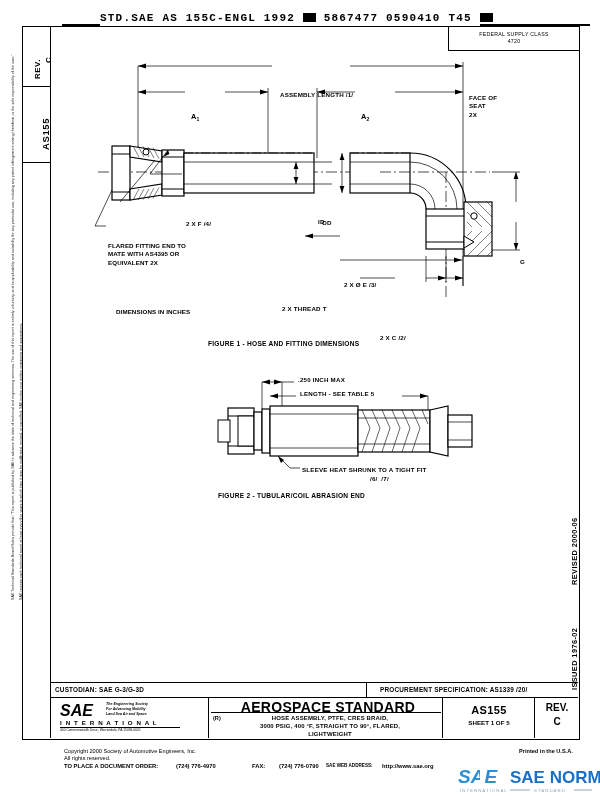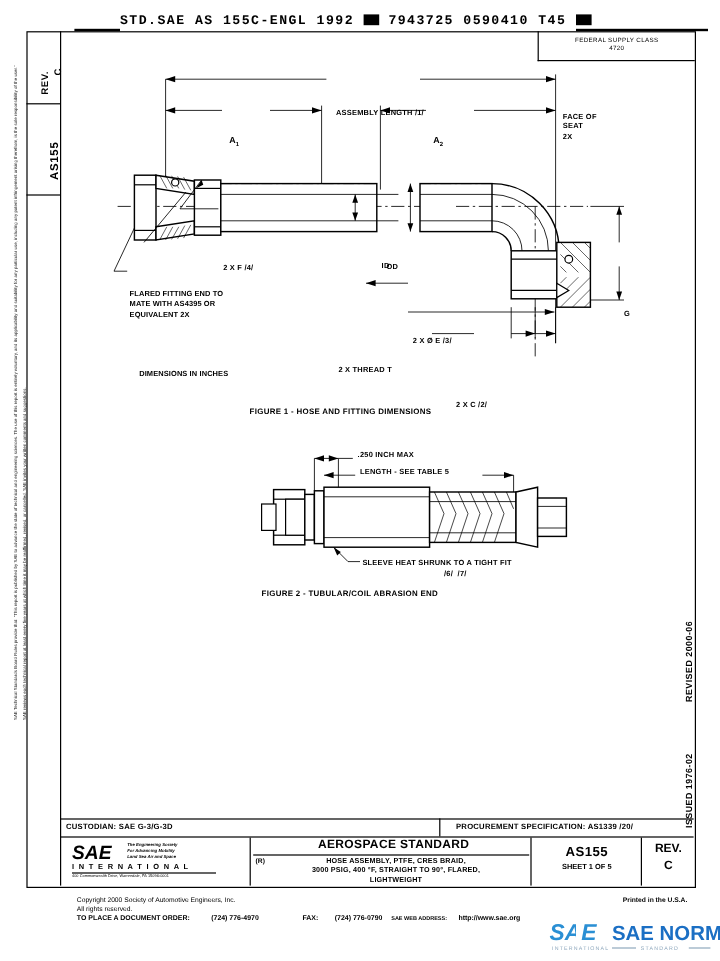--- a/index.html
+++ b/index.html
@@ -61,21 +61,21 @@
   .dimtxt{font-size:6.2px;letter-spacing:.2px;}
   .figcap{font-size:6.6px;font-weight:bold;letter-spacing:.25px;}
   .callout{font-size:6.2px;letter-spacing:.1px;line-height:1.35;}
 </style>
 </head>
 <body>
 
 <div id="page">
 
   <div id="hdr-rule-l"></div>
-  <div id="hdrline"><span>STD.SAE AS 155C-ENGL 1992</span> <span class="blk"></span> <span>7943725 0590410 T45</span> <span class="blk"></span></div>
+  <div id="hdrline"><span>STD.SAE AS 155C-ENGL 1992</span> <span class="blk"></span> <span>5867477 0590410 T45</span> <span class="blk"></span></div>
   <div id="hdr-rule-r"></div>
 
   <div id="border"></div>
 
   <div id="leftcol">
     <div class="lbox" style="top:0;height:60px;">
       <div class="vtext b" style="left:11px;top:53px;font-size:8px;letter-spacing:.5px;">REV.</div>
       <div class="vtext b" style="left:22px;top:37px;font-size:8px;">C</div>
     </div>
     <div class="lbox" style="top:60px;height:76px;">
@@ -326,21 +326,21 @@
       </svg>
       <div class="txt" style="left:56px;top:4px;font-size:3.6px;font-weight:bold;font-style:italic;line-height:1.35;">The Engineering Society</div>
       <div class="txt" style="left:56px;top:9px;font-size:3.6px;font-weight:bold;font-style:italic;">For Advancing Mobility</div>
       <div class="txt" style="left:56px;top:14px;font-size:3.6px;font-weight:bold;font-style:italic;">Land Sea Air and Space</div>
       <div class="txt" style="left:10px;top:21px;font-size:6.2px;font-weight:bold;letter-spacing:1.1px;">I N T E R N A T I O N A L</div>
       <div class="ln h" style="left:10px;top:29px;width:120px;height:1px;"></div>
       <div class="txt" style="left:10px;top:31px;font-size:3.2px;letter-spacing:.05px;">400 Commonwealth Drive, Warrendale, PA 15096-0001</div>
     </div>
 
     <div class="tb-cell" style="left:158px;top:16px;width:234px;height:40px;border-left:1.4px solid #000;">
-      <div class="txt b" style="left:26px;top:1px;width:186px;text-align:center;font-size:10px;letter-spacing:.3px;">AEROSPACE STANDARD</div>
+      <div class="txt b" style="left:26px;top:1px;width:186px;text-align:center;font-size:14px;letter-spacing:.3px;">AEROSPACE STANDARD</div>
       <div class="ln h" style="left:2px;top:14px;width:230px;height:1.2px;"></div>
       <div class="txt" style="left:4px;top:17px;font-size:5.6px;font-weight:bold;">(R)</div>
       <div class="txt" style="left:16px;top:17px;width:210px;text-align:center;font-size:6px;font-weight:bold;letter-spacing:.15px;">HOSE ASSEMBLY, PTFE, CRES BRAID,</div>
       <div class="txt" style="left:16px;top:25px;width:210px;text-align:center;font-size:6px;font-weight:bold;letter-spacing:.15px;">3000 PSIG, 400 °F, STRAIGHT TO 90°, FLARED,</div>
       <div class="txt" style="left:16px;top:33px;width:210px;text-align:center;font-size:6px;font-weight:bold;letter-spacing:.15px;">LIGHTWEIGHT</div>
     </div>
 
     <div class="tb-cell" style="left:392px;top:16px;width:92px;height:40px;border-left:1.4px solid #000;">
       <div class="txt b" style="left:0;top:6px;width:92px;text-align:center;font-size:11px;letter-spacing:.4px;">AS155</div>
       <div class="txt" style="left:0;top:21px;width:92px;text-align:center;font-size:6.2px;font-weight:bold;">SHEET 1 OF 5</div>

